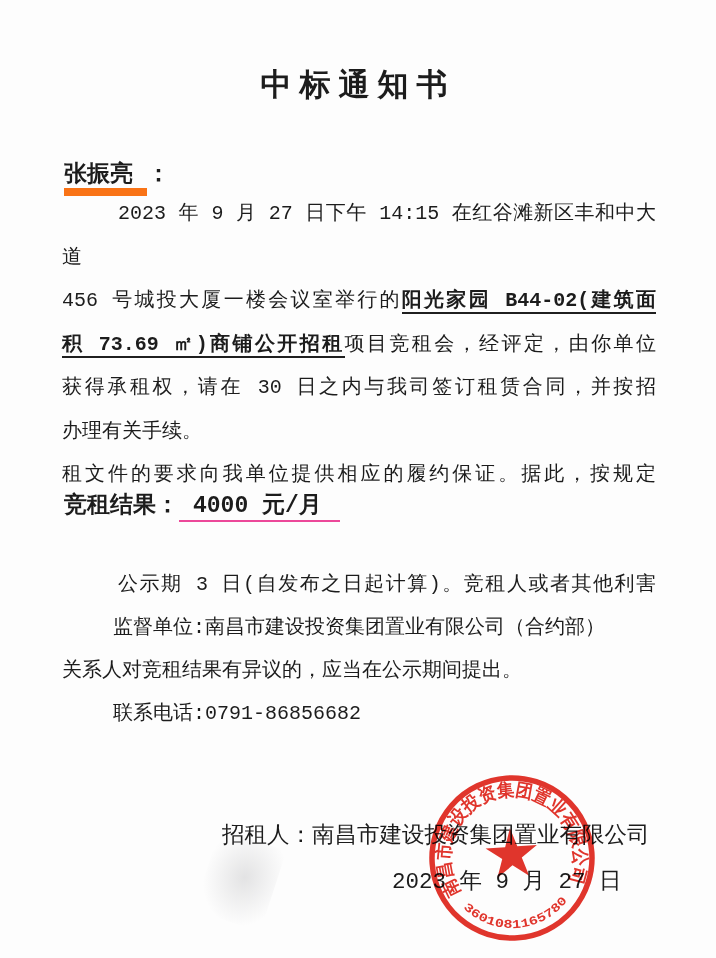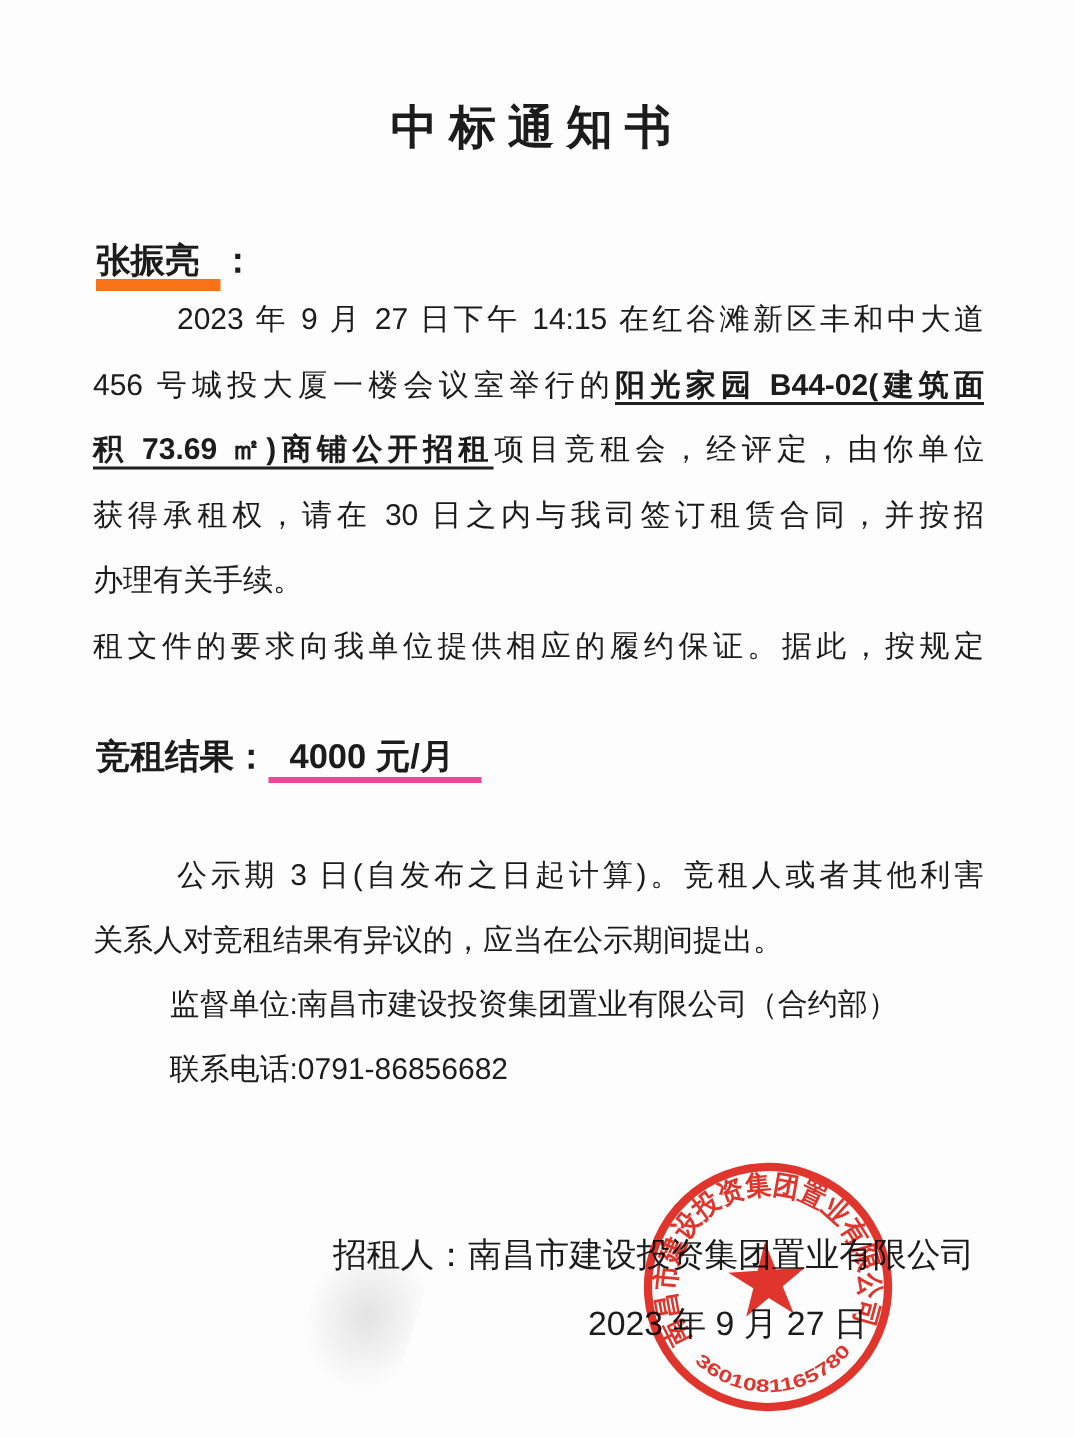--- a/index.html
+++ b/index.html
@@ -1,36 +1,36 @@
 <!DOCTYPE html>
 <html style="--seal-color: #e0251c;"><head>
 <meta charset="utf-8">
 <style>
   html,body{margin:0;padding:0;background:#ffffff;}
   .doc{
     position:relative;width:716px;height:958px;margin:0 auto;
     background:#fdfdfd;color:#1c1c1c;overflow:hidden;
-    font-family:Liberation Sans, sans-serif;
+    font-family:Liberation Mono, monospace;
   }
   .title{
     position:absolute;top:64px;left:0;width:716px;margin:0;
     text-align:center;font-size:31px;font-weight:bold;letter-spacing:8px;
   }
   .recipient{position:absolute;top:158px;left:64px;font-size:23px;font-weight:bold;}
   .u{border-bottom:8px solid #f97316;padding-right:14px;}
   .body1{position:absolute;top:192px;left:62px;width:594px;font-size:20px;line-height:43.5px;}
   .notice{position:absolute;top:563px;left:62px;width:594px;font-size:20px;line-height:43px;}
   .ln{white-space:nowrap;}
   .j{white-space:normal;text-align:justify;text-align-last:justify;}
   .indent{text-indent:56px;}
   .ind2{padding-left:51px;}
   .em{font-weight:bold;border-bottom:2px solid #1f1f1f;}
   .result{position:absolute;top:489px;left:64px;font-size:23px;}
   .b{font-weight:bold;}
-  .uv{border-bottom:4px solid #ec4899;padding:0 18px 1px 14px;}
+  .uv{border-bottom:2px solid #ec4899;padding:0 18px 1px 14px;}
   .sig{position:absolute;top:814px;left:62px;width:594px;font-size:22.5px;line-height:45.5px;}
   .sig1{padding-left:160px;}
   .sig2{padding-left:330px;}
   .seal{
     position:absolute;left:417px;top:763px;width:190px;height:190px;
     transform:rotate(-4deg);mix-blend-mode:multiply;opacity:.93;
   }
   .seal-ring{fill:none;stroke:var(--seal-color,#e0251c);stroke-width:5.5;}
   .seal-text{fill:var(--seal-color,#e0251c);font-weight:bold;}
   .seal-star{fill:var(--seal-color,#e0251c);}
@@ -59,22 +59,22 @@
     <div class="ln">办理有关手续。</div>
     <div class="ln j">租文件的要求向我单位提供相应的履约保证。据此，按规定</div>
   </div>
 
   <div class="result">
     <span class="b">竞租结果：</span><span class="b uv">4000 元/月</span>
   </div>
 
   <div class="notice">
     <div class="ln j indent">公示期 3 日(自发布之日起计算)。竞租人或者其他利害</div>
+    <div class="ln ind2">监督单位:南昌市建设投资集团置业有限公司（合约部）</div>
     <div class="ln">关系人对竞租结果有异议的，应当在公示期间提出。</div>
-    <div class="ln ind2">监督单位:南昌市建设投资集团置业有限公司（合约部）</div>
     <div class="ln ind2">联系电话:0791-86856682</div>
   </div>
 
   <div class="sig">
     <div class="ln sig1">招租人：南昌市建设投资集团置业有限公司</div>
     <div class="ln sig2">2023 年 9 月 27 日</div>
   </div>
 
   <svg class="seal" viewBox="-95 -95 190 190" xmlns="http://www.w3.org/2000/svg">
     <circle class="seal-ring" cx="0" cy="0" r="80"></circle>

